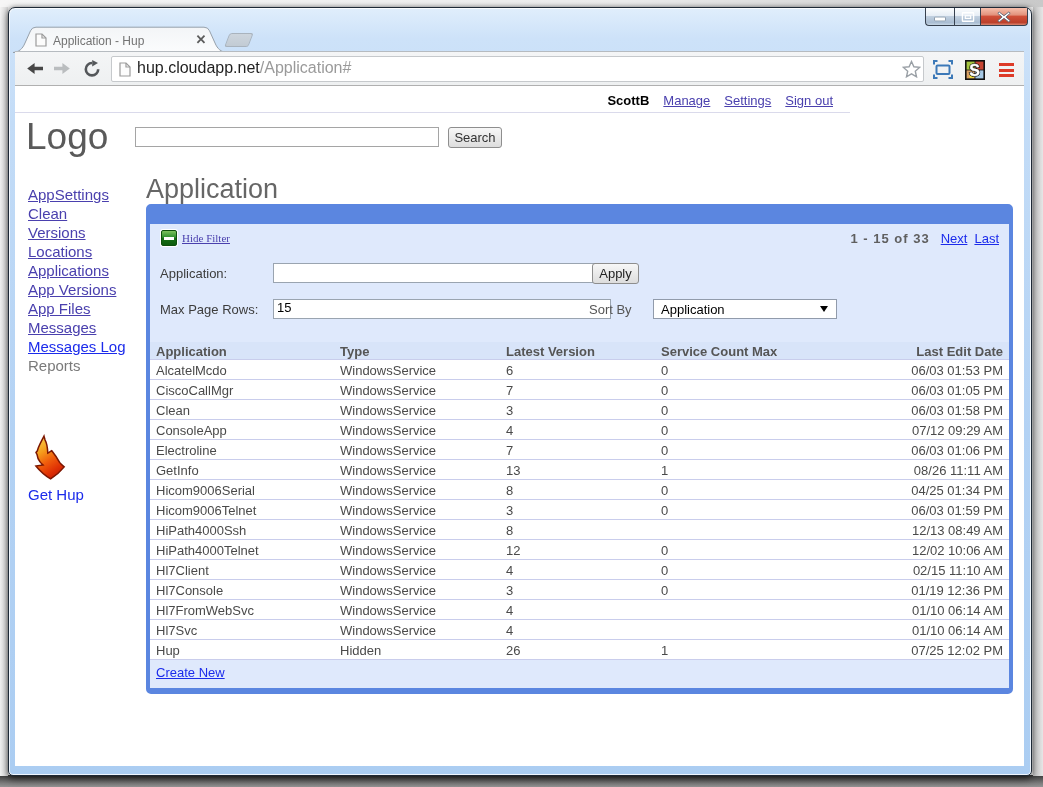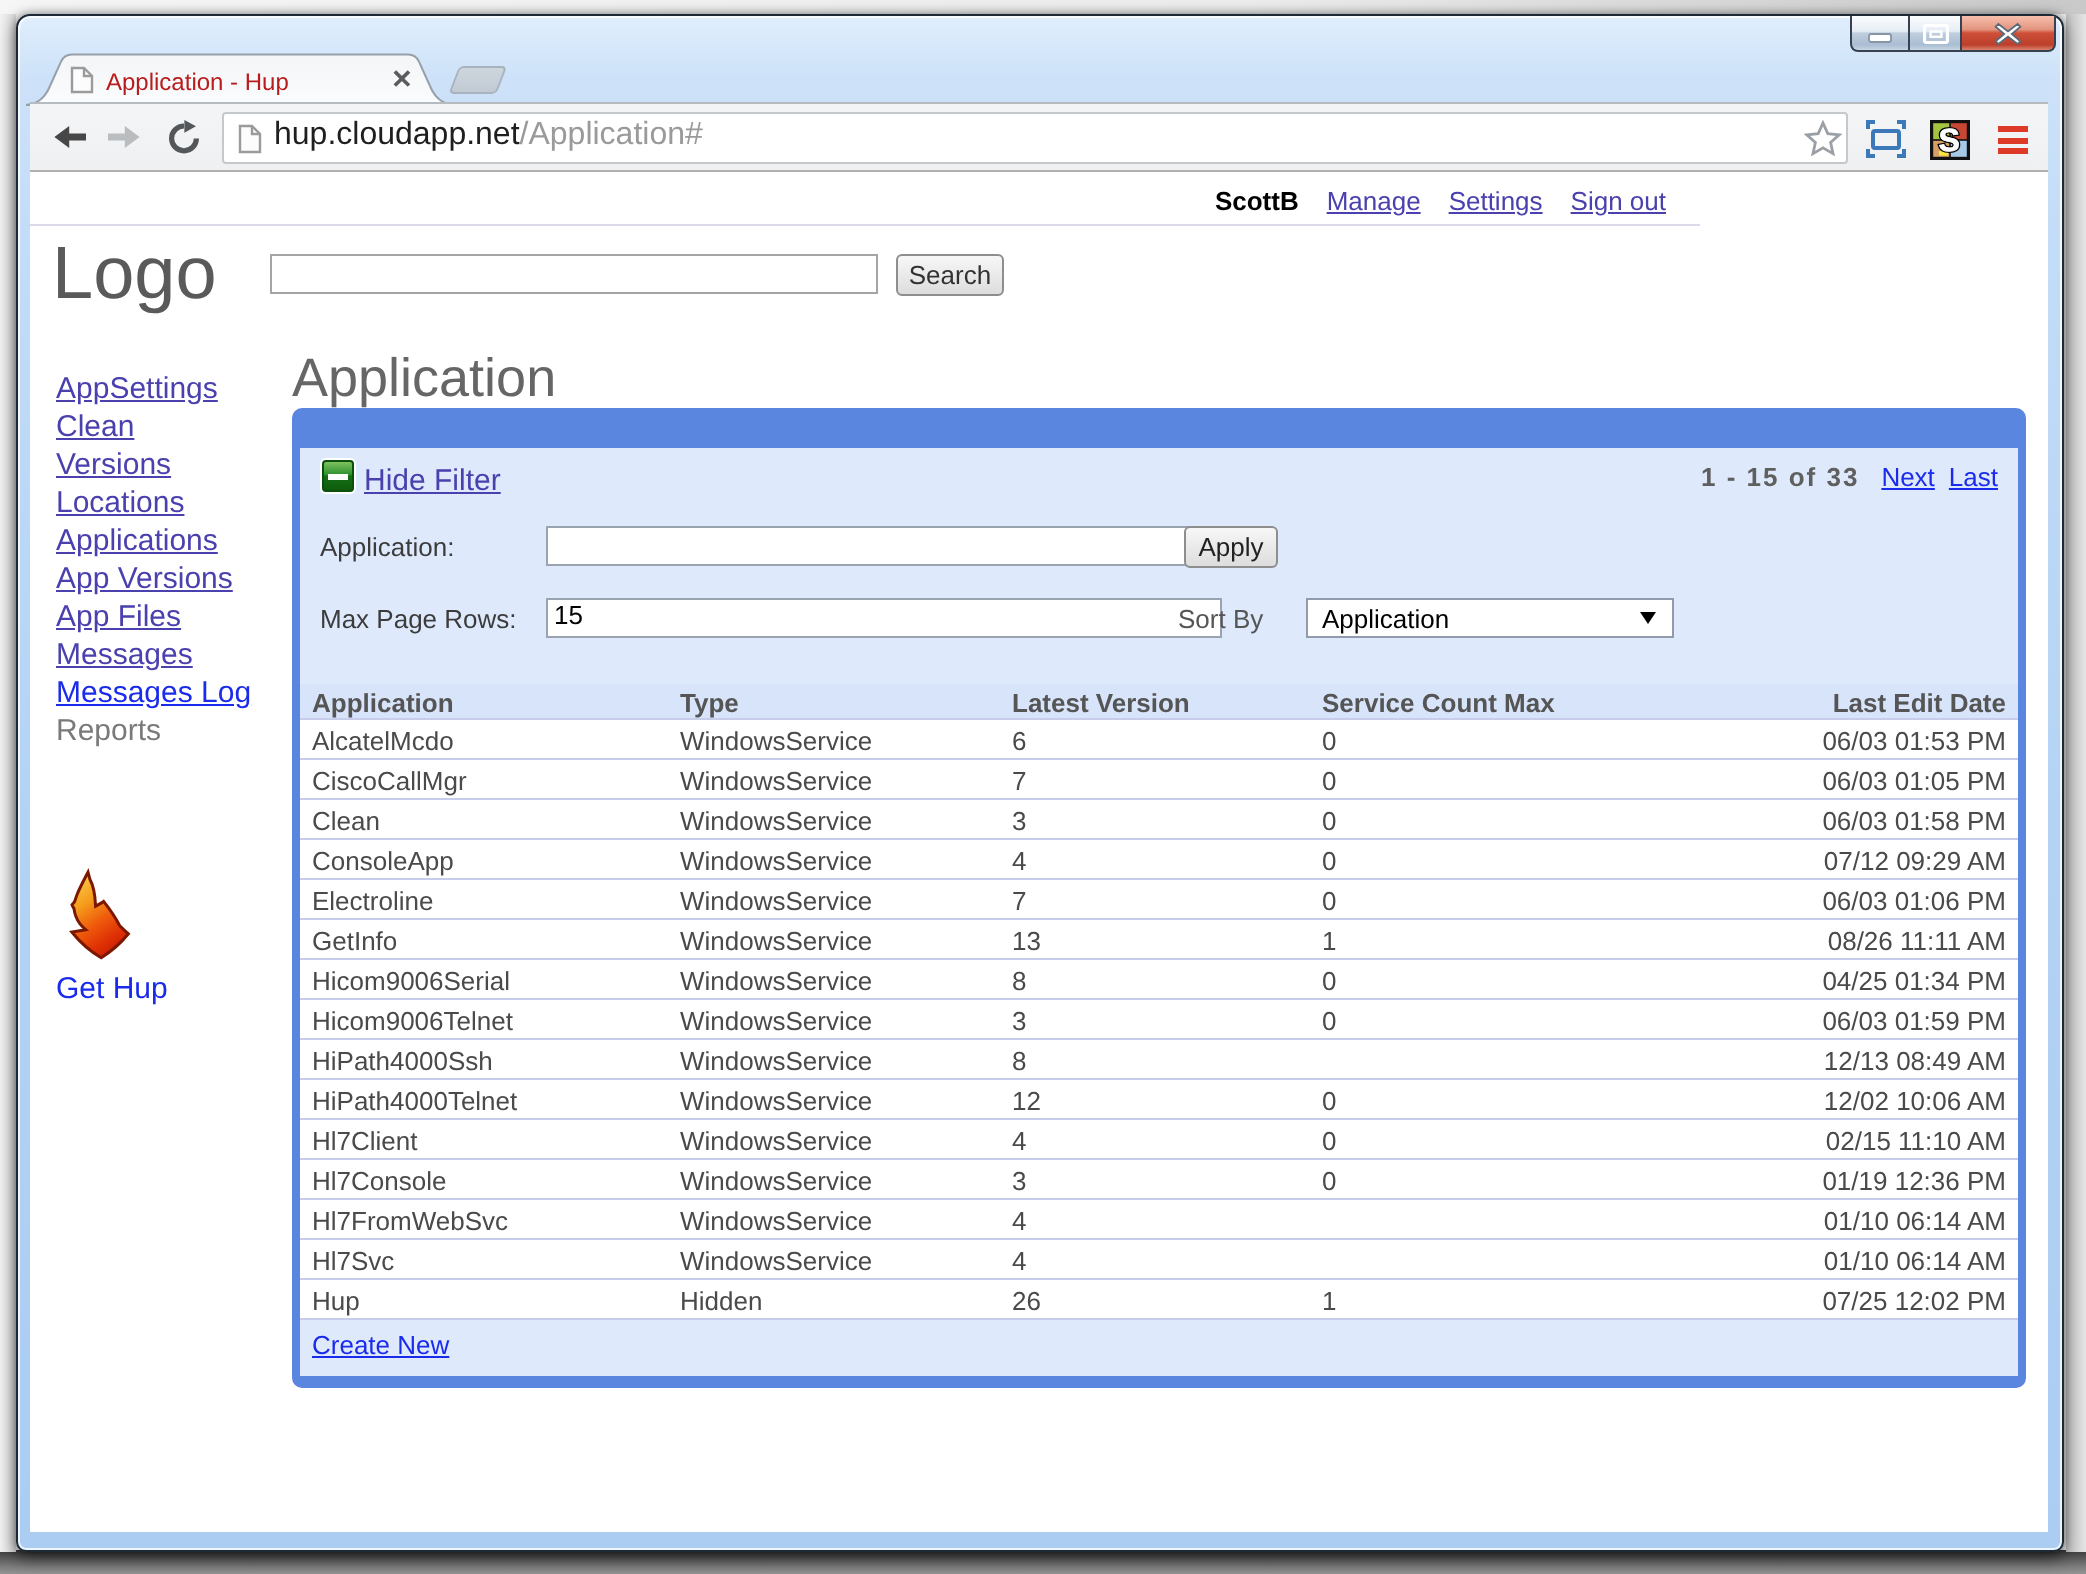--- a/index.html
+++ b/index.html
@@ -27,21 +27,21 @@
   background:linear-gradient(180deg,#fbfdfe 0%,#e6edf5 45%,#c0cfdf 50%,#aabdd2 85%,#c6d6e4 100%); }
 #cap-max { width:27px;
   background:linear-gradient(180deg,#fbfdfe 0%,#e6edf5 45%,#c0cfdf 50%,#aabdd2 85%,#c6d6e4 100%); }
 #cap-close { width:47px; border-left:none; border-radius:0 0 4px 0;
   background:linear-gradient(180deg,#f6c0ad 0%,#e3937d 40%,#cf4f38 50%,#bc3f2b 85%,#d98570 100%); }
 .capglyph { position:absolute; left:50%; top:50%; transform:translate(-50%,-50%); }
 
 
 #tabsvg { left:10px; top:26px; }
 #tabfav { left:35px; top:33px; }
-#tabtitle { left:53px; top:34px; font-size:12px; color:#b91c1c; }
+#tabtitle { left:53px; top:34px; font-size:12px; color:#737373; }
 #tabclose { left:194px; top:33px; width:14px; height:14px; font-size:13px; color:#5c5c5c; text-align:center; line-height:14px; font-weight:bold;}
 #newtab { left:227px; top:33px; width:24px; height:13.5px; background:linear-gradient(180deg,#cdd5dd,#c2cbd4); border:1px solid #a9b3bd; border-radius:2.5px; transform:skewX(-21deg); }
 
 
 #toolbar { left:15px; top:51px; width:1009px; height:35px;
   background:linear-gradient(180deg,#f4f5f6,#eef0f1); border-top:1px solid #b6bbc0; border-bottom:1px solid #b0b0b0; }
 #urlbox { left:111px; top:56px; width:813px; height:26px; background:#fff; border:1px solid #c6c9cc; border-radius:2px; }
 #urltext { left:137px; top:59px; font-size:16px; color:#1f1f1f; }
 #urltext .gray { color:#9a9a9a; }
 .tbicon { position:absolute; }
@@ -69,21 +69,21 @@
 
 
 #panel { left:146px; top:204px; width:867px; height:490px;
   border:4px solid #5b86e0; border-top:20px solid #5b86e0; border-bottom:6px solid #5b86e0;
   border-radius:5px; background:#dfe9fc; }
 
 #hficon { left:161px; top:230px; width:16px; height:16px; border:1px solid #0d4f0d; border-radius:2px;
   background:linear-gradient(180deg,#7cc25e 0%,#2e8f2e 45%,#166f16 50%,#0d5c0d 100%);
   box-shadow:0 0 0 1px #fff; }
 #hficon div { position:absolute; left:2px; top:6px; width:10px; height:3px; background:#fff; }
-#hflink { left:182px; top:232px; font-size:15px; }
+#hflink { left:182px; top:232px; font-size:11px;font-family:Liberation Serif, serif; }
 #pager { left:0; top:231px; width:999px; text-align:right; font-size:13px; }
 #pager b { color:#5f5f5f; margin-right:4px; letter-spacing:1px; }
 #pager a { margin-left:7px; }
 
 .flabel { font-size:13px; color:#3c3c3c; }
 #flab1 { left:160px; top:266px; }
 #flab2 { left:160px; top:302px; }
 .finput { position:absolute; border:1px solid #9aa4b0; background:#fff; width:338px; height:20px; font-family:"Liberation Sans",sans-serif; font-size:13px; padding-left:3px; color:#000; }
 #fin1 { left:273px; top:263px; }
 #fin2 { left:273px; top:299px; }

